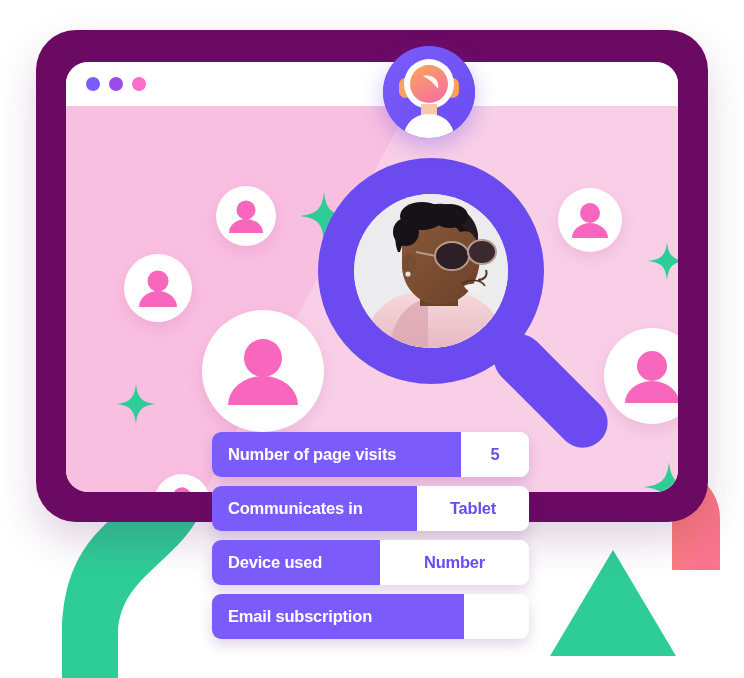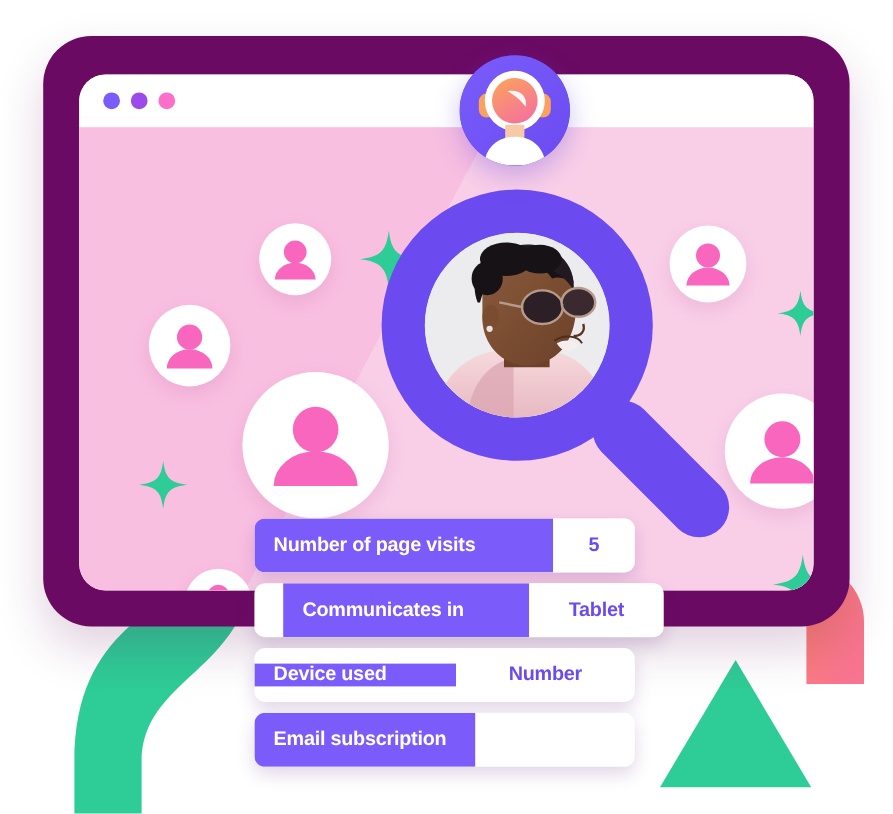--- a/index.html
+++ b/index.html
@@ -91,23 +91,23 @@
     padding:0 16px;font-size:16.5px;font-weight:bold;letter-spacing:-.2px;
     white-space:nowrap;
   }
   .pill-value{
     background:#ffffff;color:#6b4bf0;
     display:flex;align-items:center;justify-content:center;
     padding:0 16px;font-size:16.5px;font-weight:bold;letter-spacing:-.2px;
     white-space:nowrap;flex:1;
   }
   .pill.p1{width:317px;} .pill.p1 .pill-label{width:249px;box-sizing:border-box;}
-  .pill.p2{width:317px;padding-left:24px;} .pill.p2 .pill-label{width:205px;box-sizing:border-box;}
-  .pill.p3{width:317px;align-items:center;} .pill.p3 .pill-label{width:168px;box-sizing:border-box;}
-  .pill.p4{width:317px;} .pill.p4 .pill-label{width:184px;box-sizing:border-box;}
+  .pill.p2{width:317px;} .pill.p2 .pill-label{width:205px;box-sizing:border-box;}
+  .pill.p3{width:317px;} .pill.p3 .pill-label{width:168px;box-sizing:border-box;}
+  .pill.p4{width:317px;} .pill.p4 .pill-label{width:252px;box-sizing:border-box;}
 </style>
 </head>
 <body>
 
 <div id="stage">
 
   <svg class="deco" id="green-ribbon" viewBox="0 0 280 210">
     <path d="M212 -10 C212 90, 118 92, 118 165 L118 220 L62 220 L62 165 C62 40, 156 44, 156 -10 Z" fill="#2ecc96"></path>
   </svg>
 

